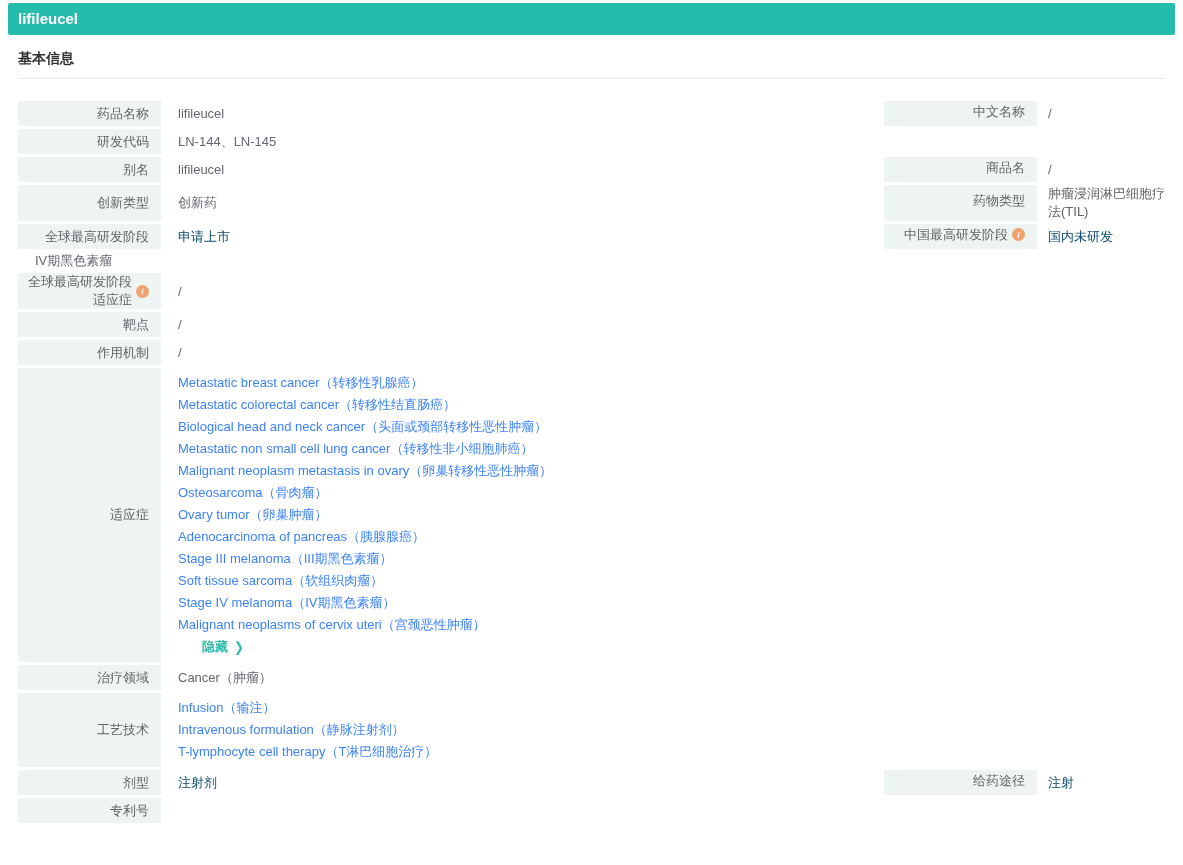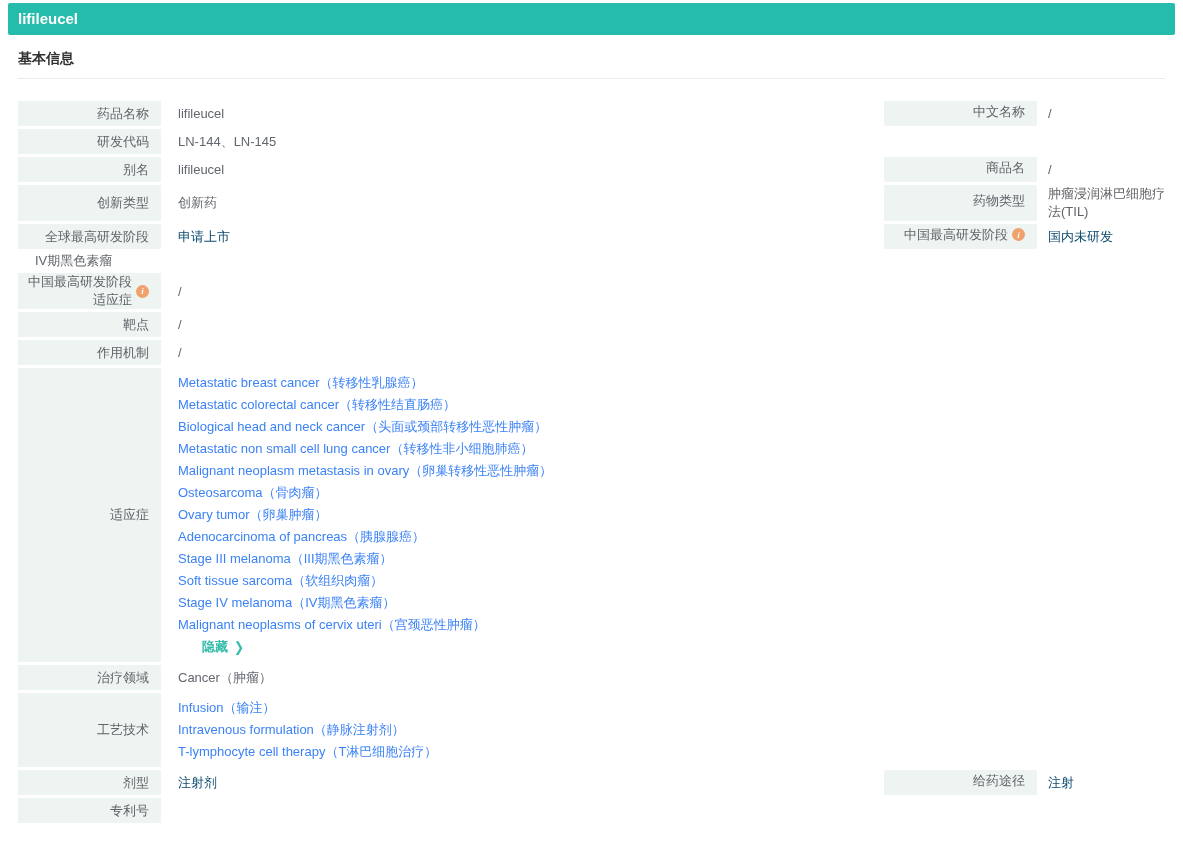--- a/index.html
+++ b/index.html
@@ -160,21 +160,21 @@
         <span class="link">国内未研发</span>
       </div>
     </div>
 
     <div class="frow">
       <div class="vcell full">IV期黑色素瘤</div>
     </div>
 
     <div class="frow">
       <div class="lcell">
-        <span>中国最高研发阶段适应症</span>
+        <span>全球最高研发阶段适应症</span>
         <span class="info-icon">i</span>
       </div>
       <div class="vcell full">/</div>
     </div>
 
     <div class="frow">
       <div class="lcell">靶点</div>
       <div class="vcell full">/</div>
     </div>
 

